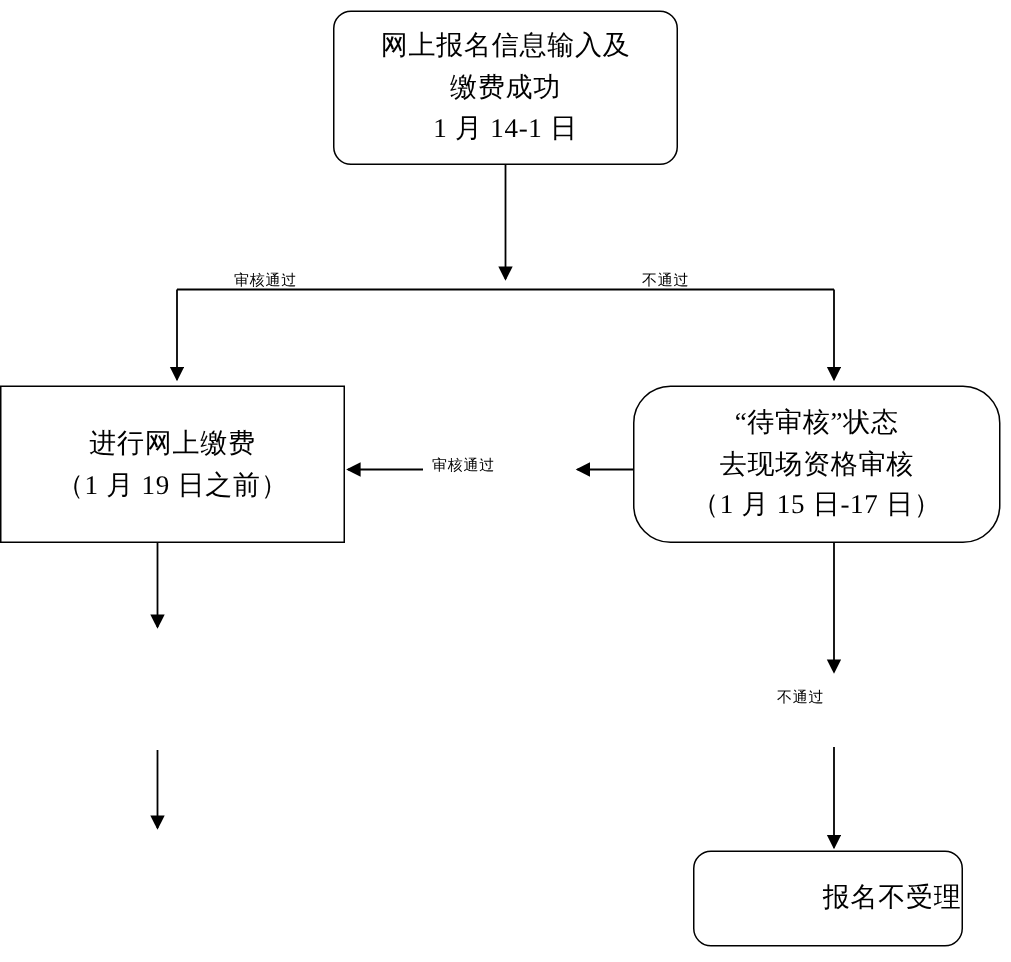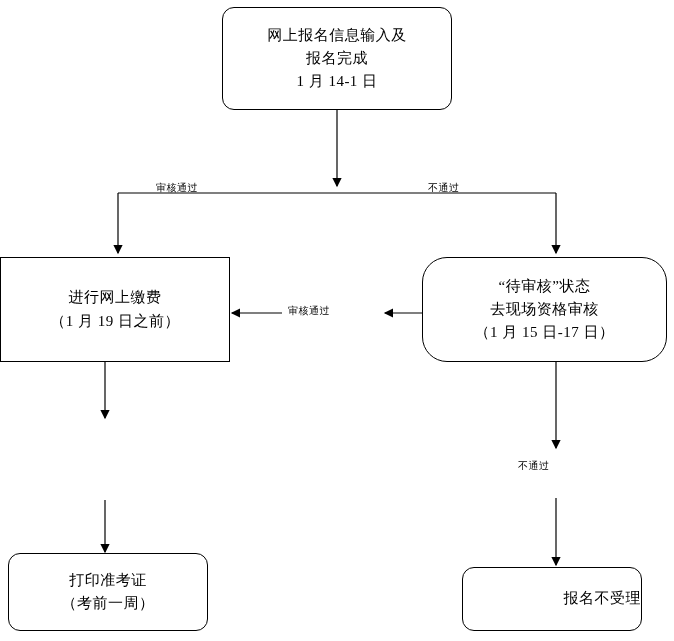--- a/index.html
+++ b/index.html
@@ -19,21 +19,21 @@
   .node {
     position: absolute;
     box-sizing: border-box;
     border: 1px solid #000000;
     background: #ffffff;
     display: flex;
     flex-direction: column;
     align-items: center;
     justify-content: center;
     text-align: center;
-    font-size: 15px;
+    font-size: 18px;
     line-height: 1.55;
     letter-spacing: 0.5px;
   }
   .node.rounded {
     border-radius: 12px;
   }
   .node .line {
     white-space: nowrap;
   }
   .label {
@@ -83,21 +83,21 @@
 
     <line x1="105" y1="500" x2="105" y2="552" stroke="#000000" stroke-width="1.2" marker-end="url(#arrow)"></line>
 
     <line x1="556" y1="362" x2="556" y2="448" stroke="#000000" stroke-width="1.2" marker-end="url(#arrow)"></line>
 
     <line x1="556" y1="498" x2="556" y2="565" stroke="#000000" stroke-width="1.2" marker-end="url(#arrow)"></line>
   </svg>
 
   <div class="node rounded" style="left:222px; top:7px; width:230px; height:103px;">
     <div class="line">网上报名信息输入及</div>
-    <div class="line">报名完成</div>
+    <div class="line">缴费成功</div>
     <div class="line">1 月 14-1 日</div>
   </div>
 
   <div class="label" style="left:156px; top:180px;">审核通过</div>
   <div class="label" style="left:428px; top:180px;">不通过</div>
 
   <div class="node" style="left:0px; top:257px; width:230px; height:105px;">
     <div class="line">进行网上缴费</div>
     <div class="line">（1 月 19 日之前）</div>
   </div>
@@ -106,22 +106,18 @@
     <div class="line">“待审核”状态</div>
     <div class="line">去现场资格审核</div>
     <div class="line">（1 月 15 日-17 日）</div>
   </div>
 
   <div class="label" style="left:288px; top:303px;">审核通过</div>
 
 
   <div class="label" style="left:518px; top:458px;">不通过</div>
 
-  <div class="node rounded" style="left:8px; top:553px; width:200px; height:78px;">
-    <div class="line">打印准考证</div>
-    <div class="line">（考前一周）</div>
-  </div>
 
   <div class="node rounded" style="left:462px; top:567px; width:180px; height:64px;align-items:flex-end;">
     <div class="line">报名不受理</div>
   </div>
 
 </div>
 
 </body></html>

